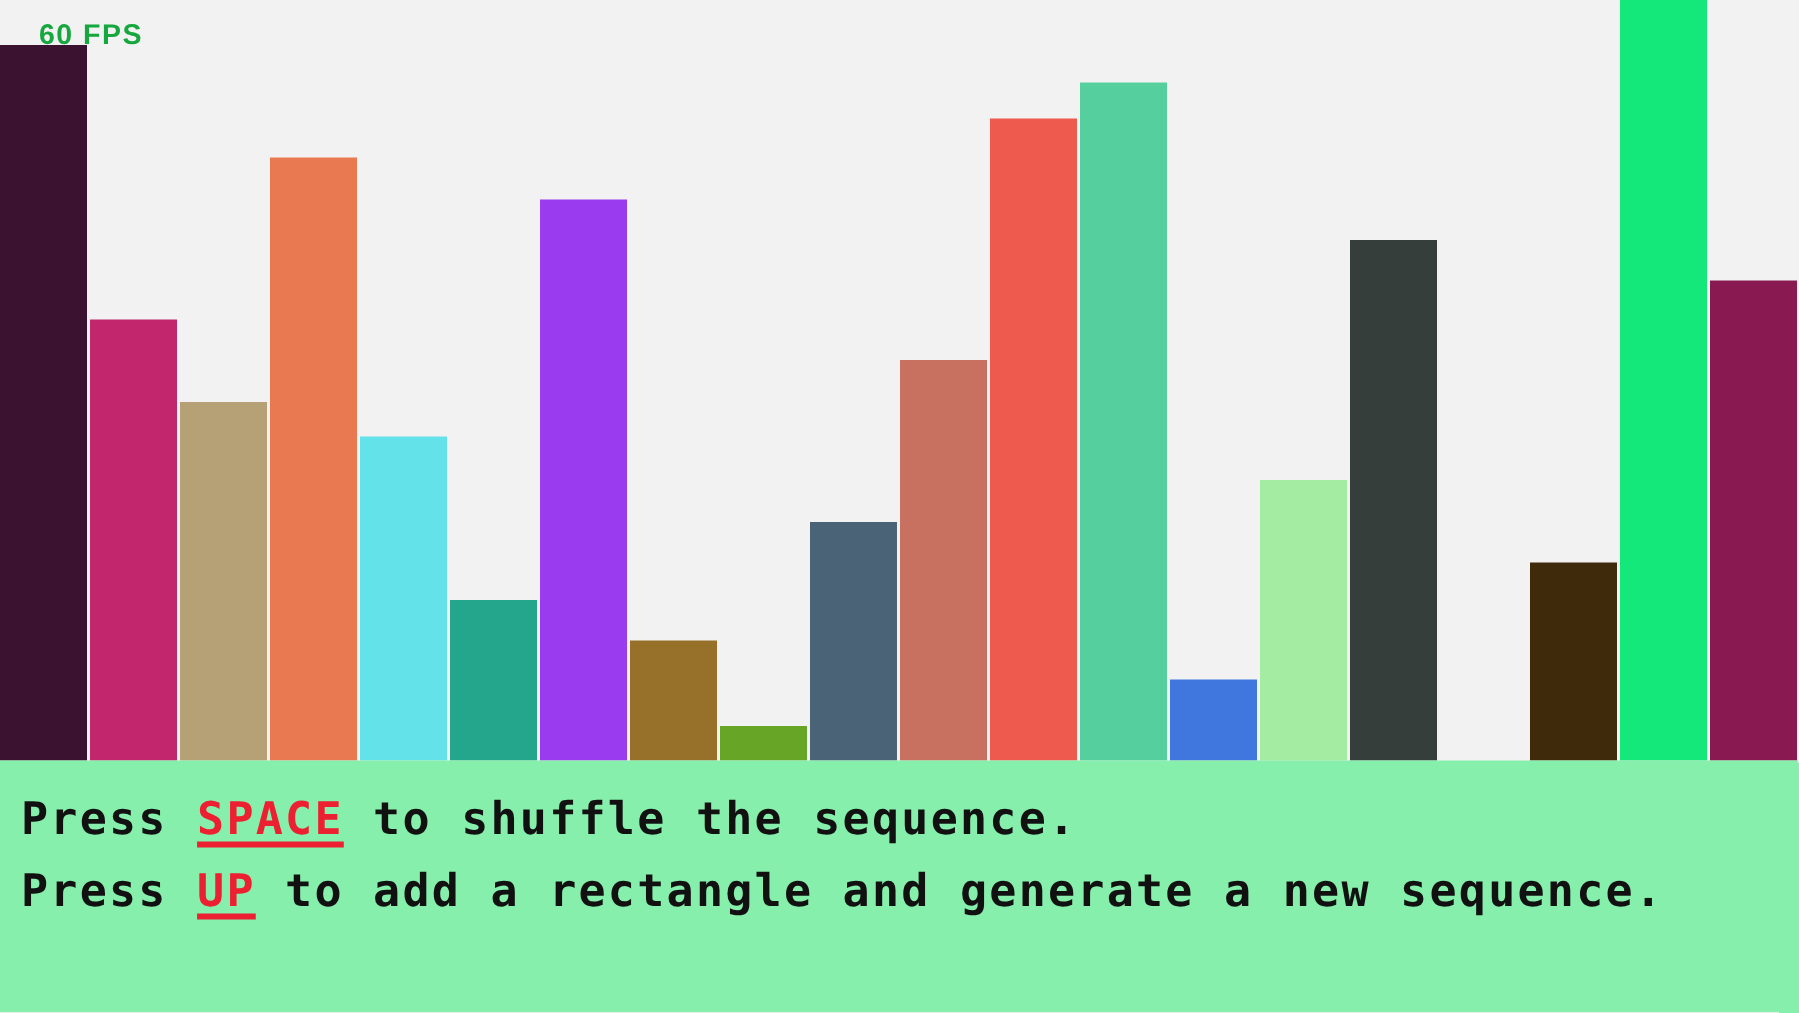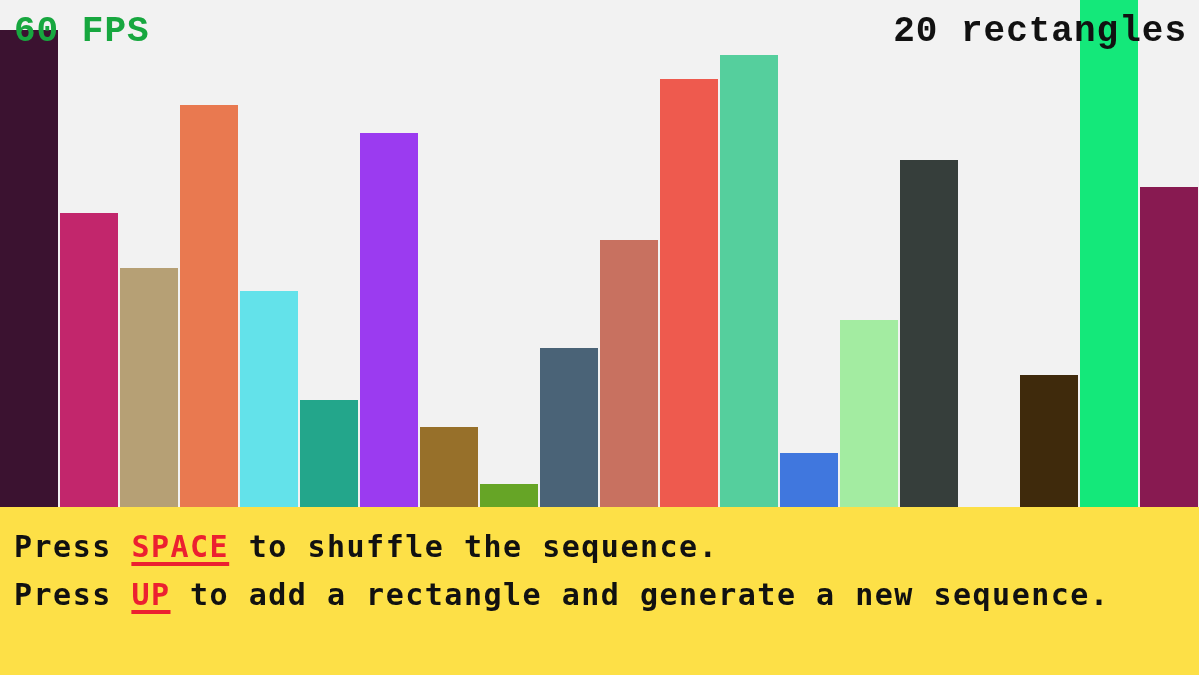--- a/index.html
+++ b/index.html
@@ -26,25 +26,26 @@
     height: 507px;
   }
   .bar {
     position: absolute;
     bottom: 0;
   }
 
   
   .hud {
     position: absolute;
-    font-family: Liberation Mono, monospace;
-    font-size: 36px;
+    font-family: Liberation Sans, sans-serif;
+    font-size: 19px;
     letter-spacing: 1px;
     white-space: nowrap;
     line-height: 1;
+    margin-left: 12px;
   }
   #fps-counter {
     left: 14px;
     top: 14px;
     color: #17a73f;
     font-weight: 700;
   }
   #rect-count {
     right: 12px;
     top: 14px;
@@ -52,21 +53,21 @@
     font-weight: 700;
   }
 
   
   #instructions {
     position: absolute;
     left: 0;
     top: 507px;
     width: 1199px;
     height: 168px;
-    background: #fde047;
+    background: #86efac;
     padding: 16px 0 0 14px;
     box-sizing: border-box;
   }
   .instruction-line {
     font-family: "DejaVu Sans Mono", "Liberation Mono", monospace;
     font-size: 30px;
     letter-spacing: 1.5px;
     color: #111111;
     line-height: 48px;
     white-space: nowrap;
@@ -102,20 +103,19 @@
       <div class="bar" style="left: 840px; width: 58px; height: 187px; background: rgb(163, 236, 161);"></div>
       <div class="bar" style="left: 900px; width: 58px; height: 347px; background: rgb(54, 62, 59);"></div>
       <div class="bar" style="left: 960px; width: 58px; height: 0px; background: rgb(47, 143, 94);"></div>
       <div class="bar" style="left: 1020px; width: 58px; height: 132px; background: rgb(63, 42, 12);"></div>
       <div class="bar" style="left: 1080px; width: 58px; height: 507px; background: rgb(20, 232, 122);"></div>
       <div class="bar" style="left: 1140px; width: 58px; height: 320px; background: rgb(136, 26, 81);"></div>
     </div>
 
   <div class="hud" id="fps-counter">60 FPS</div>
 
-  <div class="hud" id="rect-count">20 rectangles</div>
 
   <div id="instructions">
       <div class="instruction-line"><span>Press </span><span class="key">SPACE</span><span> to shuffle the sequence.</span></div>
       <div class="instruction-line"><span>Press </span><span class="key">UP</span><span> to add a rectangle and generate a new sequence.</span></div>
     </div>
 
 </div>
 
 </body></html>

